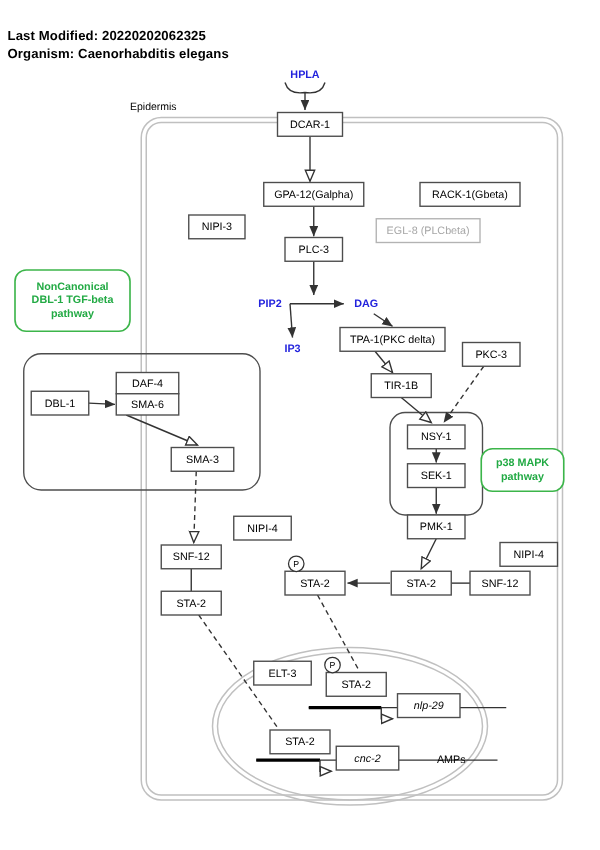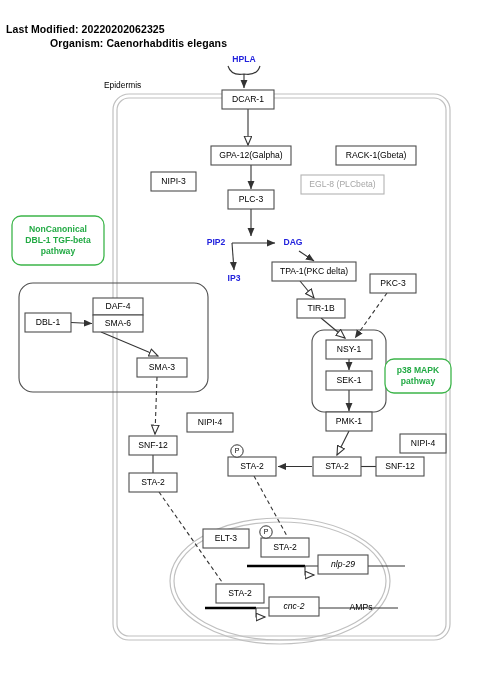--- a/index.html
+++ b/index.html
@@ -1,19 +1,19 @@
 <!DOCTYPE html>
 <html><head>
 <meta charset="utf-8">
 <style>
   html,body{margin:0;padding:0;background:#ffffff;}
   body{width:480px;height:680px;font-family:"Liberation Sans",sans-serif;overflow:hidden;}
   #canvas{position:relative;width:480px;height:680px;}
   .hdr{position:absolute;left:6px;font-weight:bold;font-size:10.5px;color:#000;letter-spacing:.1px;white-space:nowrap;}
-  #h1{top:9px;} #h2{top:23px;text-align:right;} #h3{top:37px;margin-left:44px;}
+  #h1{top:9px;} #h2{top:23px;text-align:right;} #h3{top:37px;}
   svg{position:absolute;left:0;top:0;width:480px;height:680px;}
   .gene-box{fill:#ffffff;stroke:#4d4d4d;stroke-width:1.1;}
   .gene-box-gray{fill:#ffffff;stroke:#b3b3b3;stroke-width:1.1;}
   .lbl{font-family:"Liberation Sans",sans-serif;font-size:8.6px;fill:#000;text-anchor:middle;dominant-baseline:middle;}
   .lbl-gray{font-family:"Liberation Sans",sans-serif;font-size:8.6px;fill:#a6a6a6;text-anchor:middle;dominant-baseline:middle;}
   .lbl-metab{font-family:"Liberation Sans",sans-serif;font-size:8.6px;fill:#2222dd;font-weight:bold;text-anchor:middle;dominant-baseline:middle;}
   .lbl-gene-it{font-family:"Liberation Sans",sans-serif;font-size:8.6px;fill:#000;font-style:italic;text-anchor:middle;dominant-baseline:middle;}
   .lbl-plain{font-family:"Liberation Sans",sans-serif;font-size:8.6px;fill:#000;text-anchor:middle;dominant-baseline:middle;}
   .lbl-comp{font-family:"Liberation Sans",sans-serif;font-size:8.4px;fill:#000;text-anchor:start;dominant-baseline:middle;}
   .pw-txt{font-family:"Liberation Sans",sans-serif;font-size:8.6px;fill:#22aa44;font-weight:bold;text-anchor:middle;dominant-baseline:middle;}

